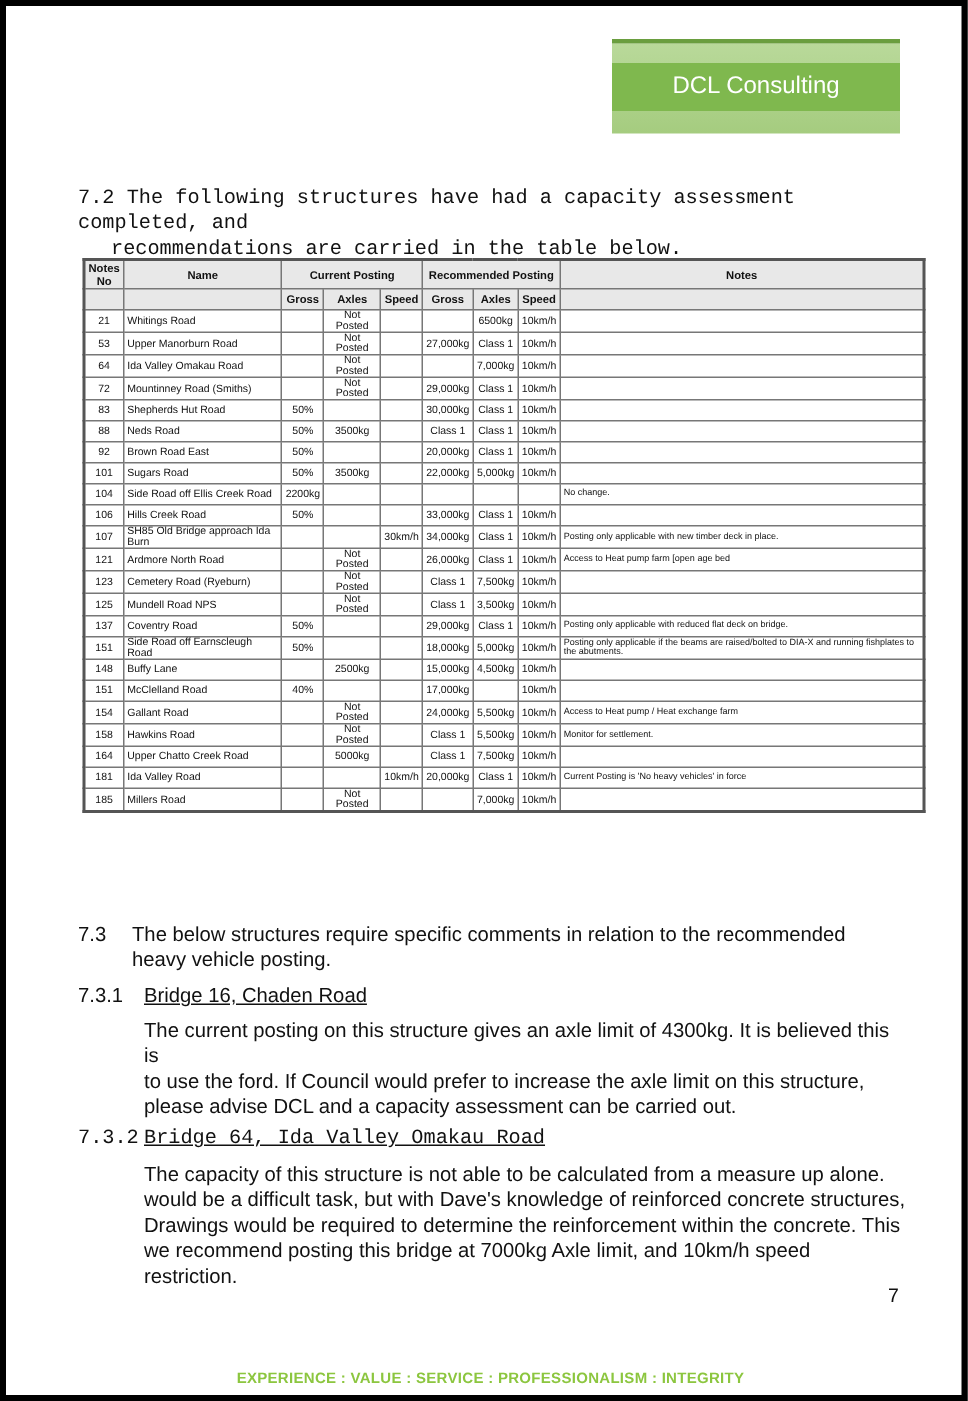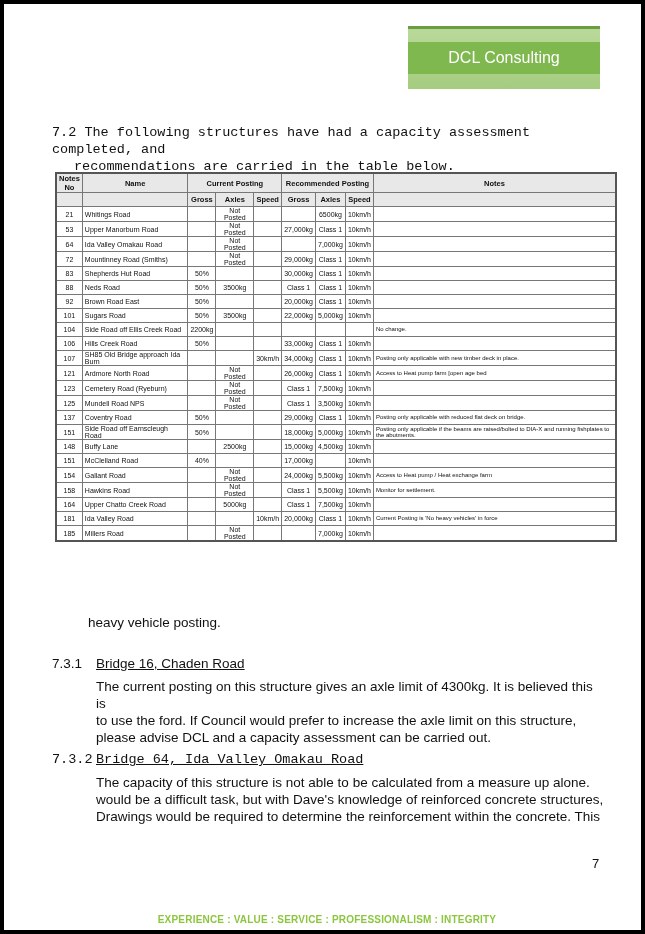--- a/index.html
+++ b/index.html
@@ -311,36 +311,38 @@
           <td class="c"></td>
           <td class="c"></td>
           <td class="c">7,000kg</td>
           <td class="c">10km/h</td>
           <td class="note"></td>
         </tr>
       </tbody>
   </table>
 
   <div class="sec" style="left:48px; top:610px; width:560px;">
+    <div><span style="display:inline-block;width:36px;">7.3</span><span>The below structures require specific comments in relation to the recommended</span></div>
     <div style="padding-left:36px;">heavy vehicle posting.</div>
   </div>
 
   <div class="sec" style="left:48px; top:651px;">
     <span style="display:inline-block;width:44px;">7.3.1</span><span class="u">Bridge 16, Chaden Road</span>
   </div>
   <div class="sec" id="s731" style="left:92px; top:674px; width:510px;">
       <div>The current posting on this structure gives an axle limit of 4300kg. It is believed this is</div>
       <div>to use the ford. If Council would prefer to increase the axle limit on this structure,</div>
       <div>please advise DCL and a capacity assessment can be carried out.</div>
     </div>
 
   <div class="sec" style="left:48px; top:747px;font-family:Liberation Mono, monospace;">
     <span style="display:inline-block;width:44px;">7.3.2</span><span class="u">Bridge 64, Ida Valley Omakau Road</span>
   </div>
   <div class="sec" id="s732" style="left:92px; top:770px; width:510px;">
       <div>The capacity of this structure is not able to be calculated from a measure up alone.</div>
       <div>would be a difficult task, but with Dave's knowledge of reinforced concrete structures,</div>
       <div>Drawings would be required to determine the reinforcement within the concrete. This</div>
+      <div>we recommend posting this bridge at 7000kg Axle limit, and 10km/h speed restriction.</div>
     </div>
 
   <div class="pg">7</div>
   <div class="footer">EXPERIENCE : VALUE : SERVICE : PROFESSIONALISM : INTEGRITY</div>
 </div>
 
 </body></html>

